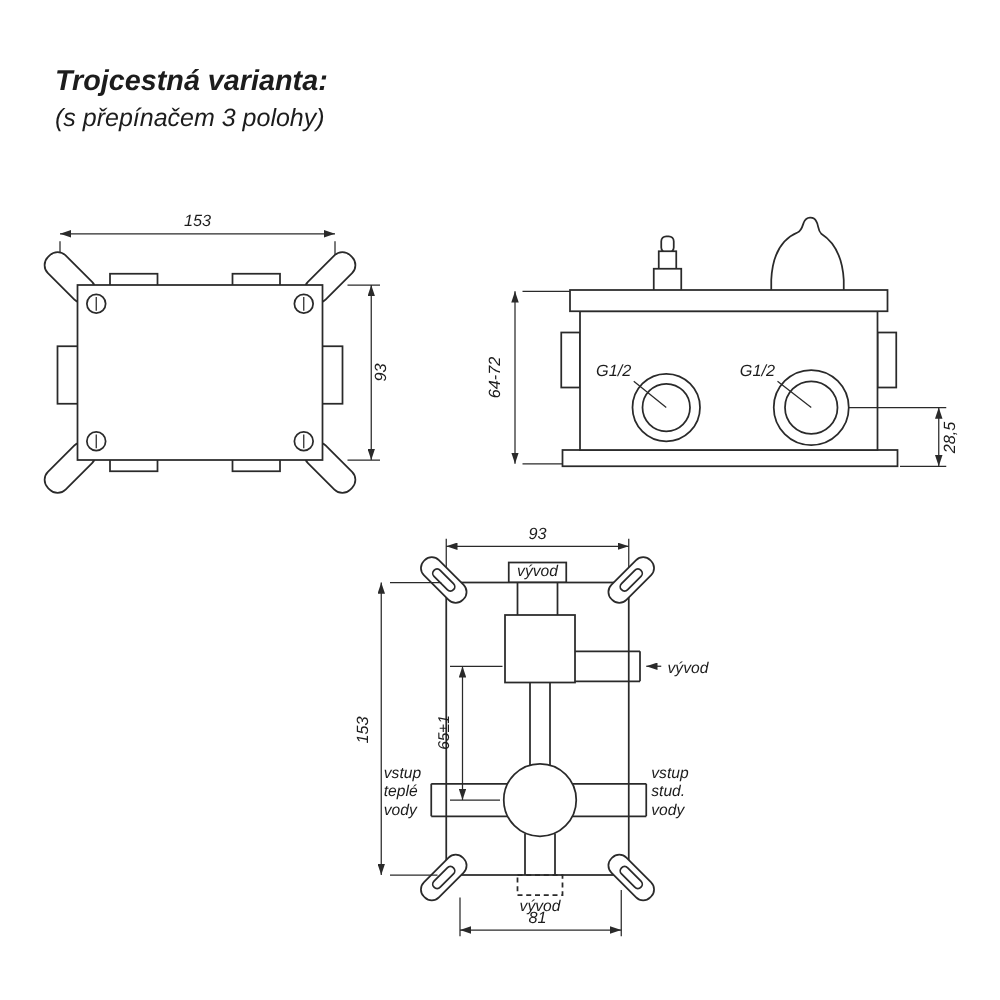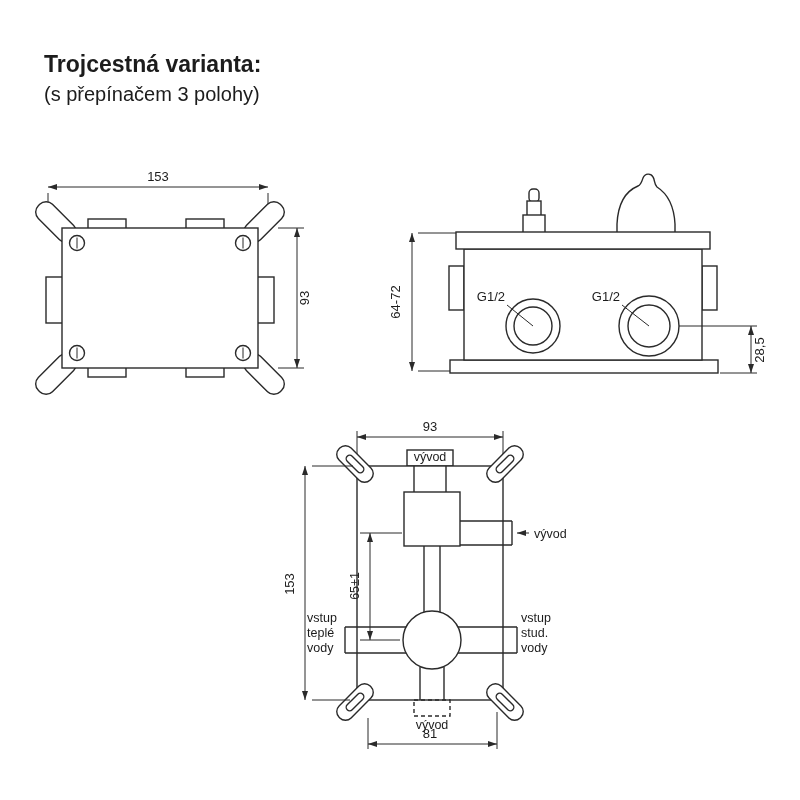--- a/index.html
+++ b/index.html
@@ -1,19 +1,20 @@
 <!DOCTYPE html>
 <html><head>
 <meta charset="utf-8">
 <style>
   html, body { margin: 0; padding: 0; background: #ffffff; }
   .page {
     width: 800px; height: 800px; position: relative;
     background: #ffffff; overflow: hidden;
     font-family: "Liberation Sans", sans-serif;
+    font-style: italic;
   }
   svg { display: block; }
   svg text {
     font-family: "Liberation Sans", sans-serif;
     fill: #1c1c1c;
   }
   .t-title { font-size: 23px; font-weight: bold; }
   .t-sub   { font-size: 20px; }
   .dim     { font-size: 13px; }
   .lbl     { font-size: 12.5px; }

